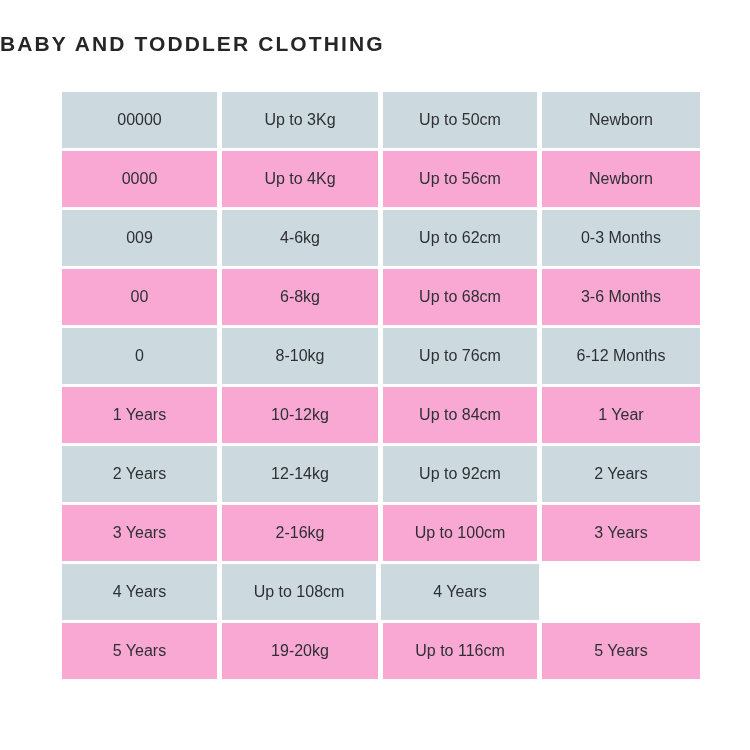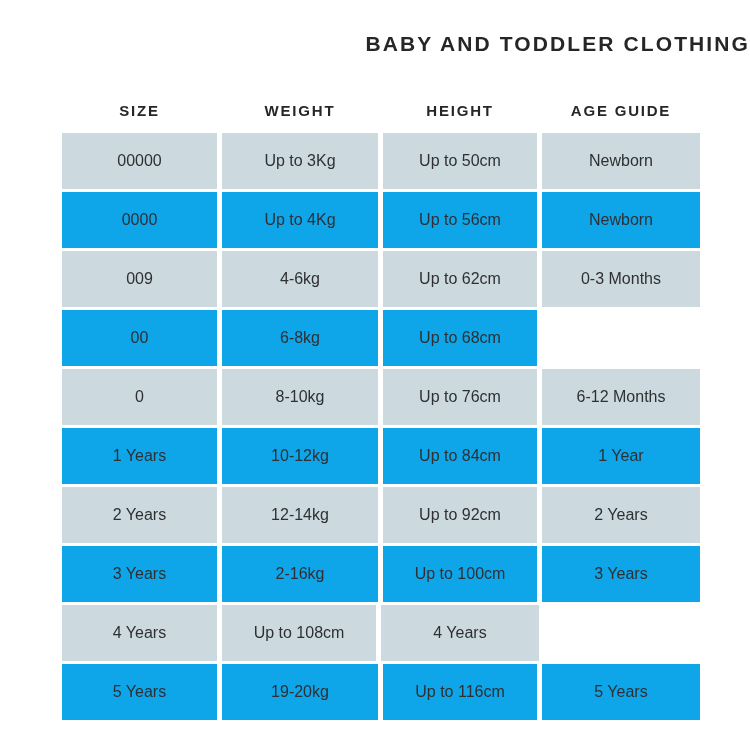--- a/index.html
+++ b/index.html
@@ -20,21 +20,21 @@
     height: 750px;
     box-sizing: border-box;
   }
 
   
   .title {
     position: absolute;
     top: 30px;
     left: 0;
     width: 750px;
-    text-align: right;
+    text-align: left;
     font-size: 21px;
     font-weight: bold;
     letter-spacing: 2.1px;
     color: #262629;
     line-height: 28px;
     white-space: nowrap;
   }
 
   
   .size-table {
@@ -87,38 +87,32 @@
   
   .data-row .cell {
     height: 56px;
   }
 
   .data-row.shade-dark .cell {
     background: #ccdae0;
   }
 
   .data-row.shade-light .cell {
-    background: #0ea5e9;
+    background: #f9a8d4;
   }
 </style>
 </head>
 <body>
 
 <div class="page">
 
   <div class="title">BABY AND TODDLER CLOTHING</div>
 
   <div class="size-table">
 
-    <div class="row header-row">
-      <div class="cell c0">SIZE</div>
-      <div class="cell c1">WEIGHT</div>
-      <div class="cell c2">HEIGHT</div>
-      <div class="cell c3">AGE GUIDE</div>
-    </div>
 
     <div class="row data-row shade-dark">
       <div class="cell c0">00000</div>
       <div class="cell c1">Up to 3Kg</div>
       <div class="cell c2">Up to 50cm</div>
       <div class="cell c3">Newborn</div>
     </div>
 
     <div class="row data-row shade-light">
       <div class="cell c0">0000</div>
@@ -131,20 +125,21 @@
       <div class="cell c0">009</div>
       <div class="cell c1">4-6kg</div>
       <div class="cell c2">Up to 62cm</div>
       <div class="cell c3">0-3 Months</div>
     </div>
 
     <div class="row data-row shade-light">
       <div class="cell c0">00</div>
       <div class="cell c1">6-8kg</div>
       <div class="cell c2">Up to 68cm</div>
+      <div class="cell c3">3-6 Months</div>
     </div>
 
     <div class="row data-row shade-dark">
       <div class="cell c0">0</div>
       <div class="cell c1">8-10kg</div>
       <div class="cell c2">Up to 76cm</div>
       <div class="cell c3">6-12 Months</div>
     </div>
 
     <div class="row data-row shade-light">

